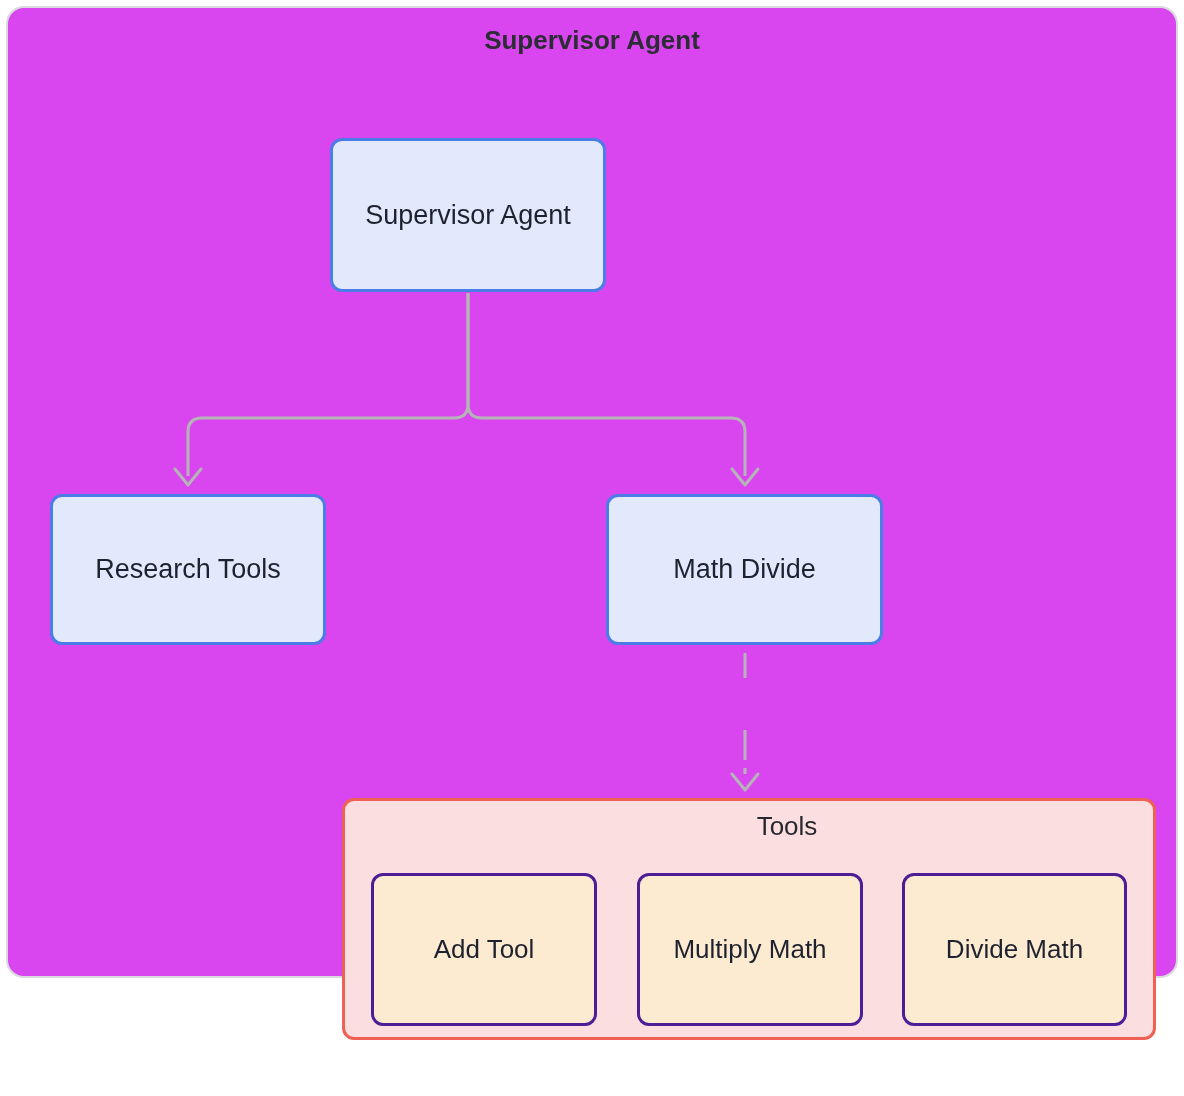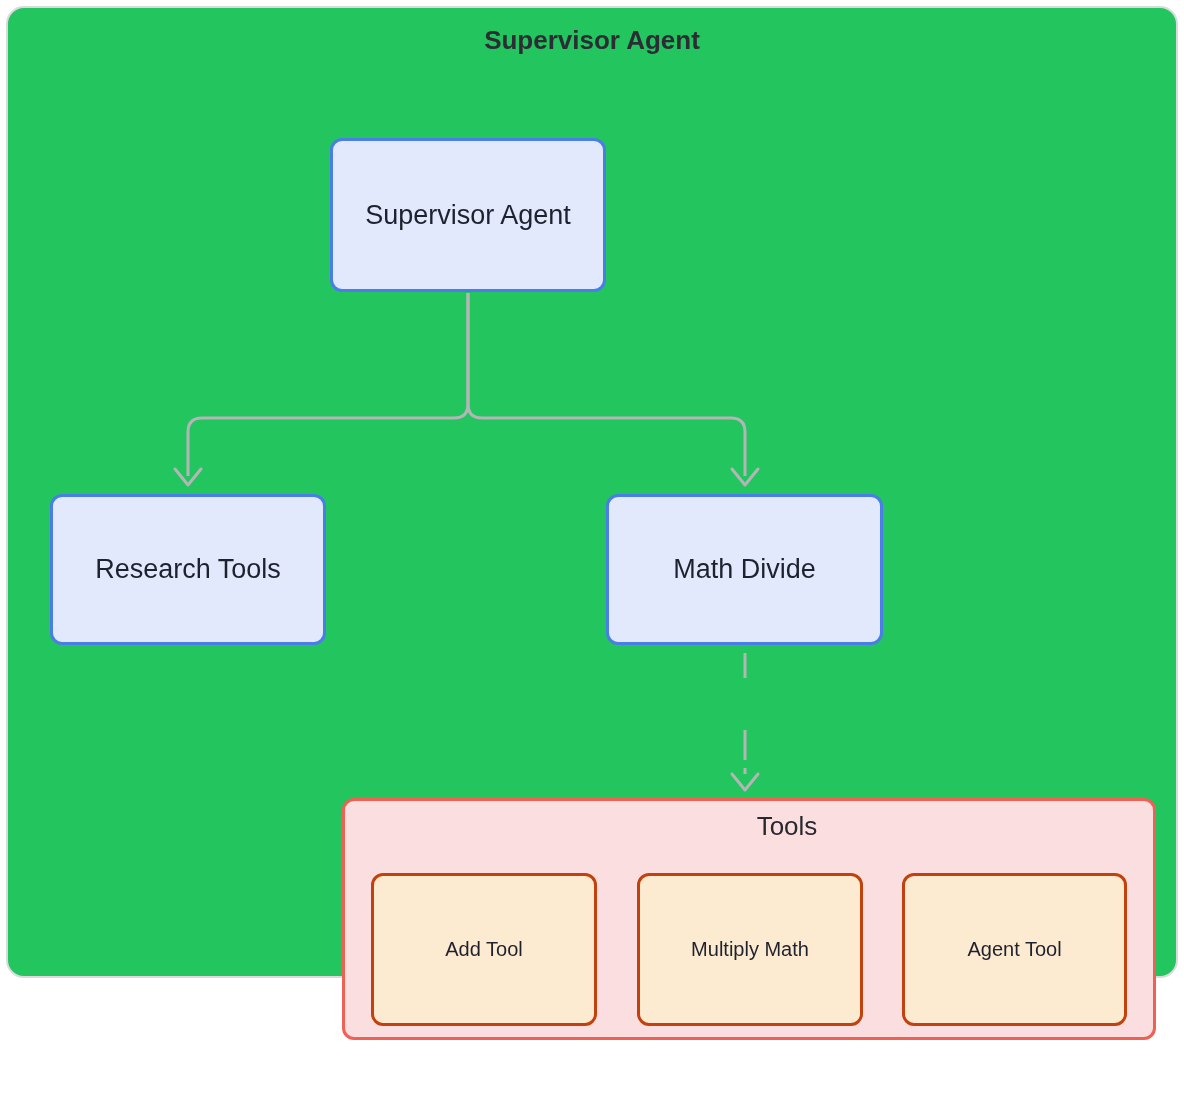--- a/index.html
+++ b/index.html
@@ -13,21 +13,21 @@
   }
   .panel {
     position: absolute;
     left: 6px;
     top: 6px;
     width: 1172px;
     height: 972px;
     box-sizing: border-box;
     border: 2px solid #d9dadd;
     border-radius: 18px;
-    background: #22c55e;
+    background: #d946ef;
     text-decoration: underline;
   }
   .diagram-title {
     position: absolute;
     top: 17px;
     left: 0;
     width: 100%;
     text-align: center;
     font-size: 26px;
     font-weight: bold;
@@ -87,26 +87,26 @@
     font-size: 26px;
     color: #28282f;
     margin-left: 38px;
   }
   .tool-node {
     position: absolute;
     top: 72px;
     height: 153px;
     box-sizing: border-box;
     background: #fcead1;
-    border: 3px solid #c2410c;
+    border: 3px solid #4c1d95;
     border-radius: 12px;
     display: flex;
     align-items: center;
     justify-content: center;
-    font-size: 20px;
+    font-size: 26px;
     color: #1e222e;
   }
   .tool-add      { left: 26px;  width: 226px; }
   .tool-multiply { left: 292px; width: 226px; }
   .tool-divide   { left: 557px; width: 225px; }
 </style>
 </head>
 <body>
 
 <div class="panel">
@@ -145,17 +145,17 @@
 
     <div class="tool-node tool-add">
       <span>Add Tool</span>
     </div>
 
     <div class="tool-node tool-multiply">
       <span>Multiply Math</span>
     </div>
 
     <div class="tool-node tool-divide">
-      <span>Agent Tool</span>
+      <span>Divide Math</span>
     </div>
   </div>
 
 </div>
 
 </body></html>

